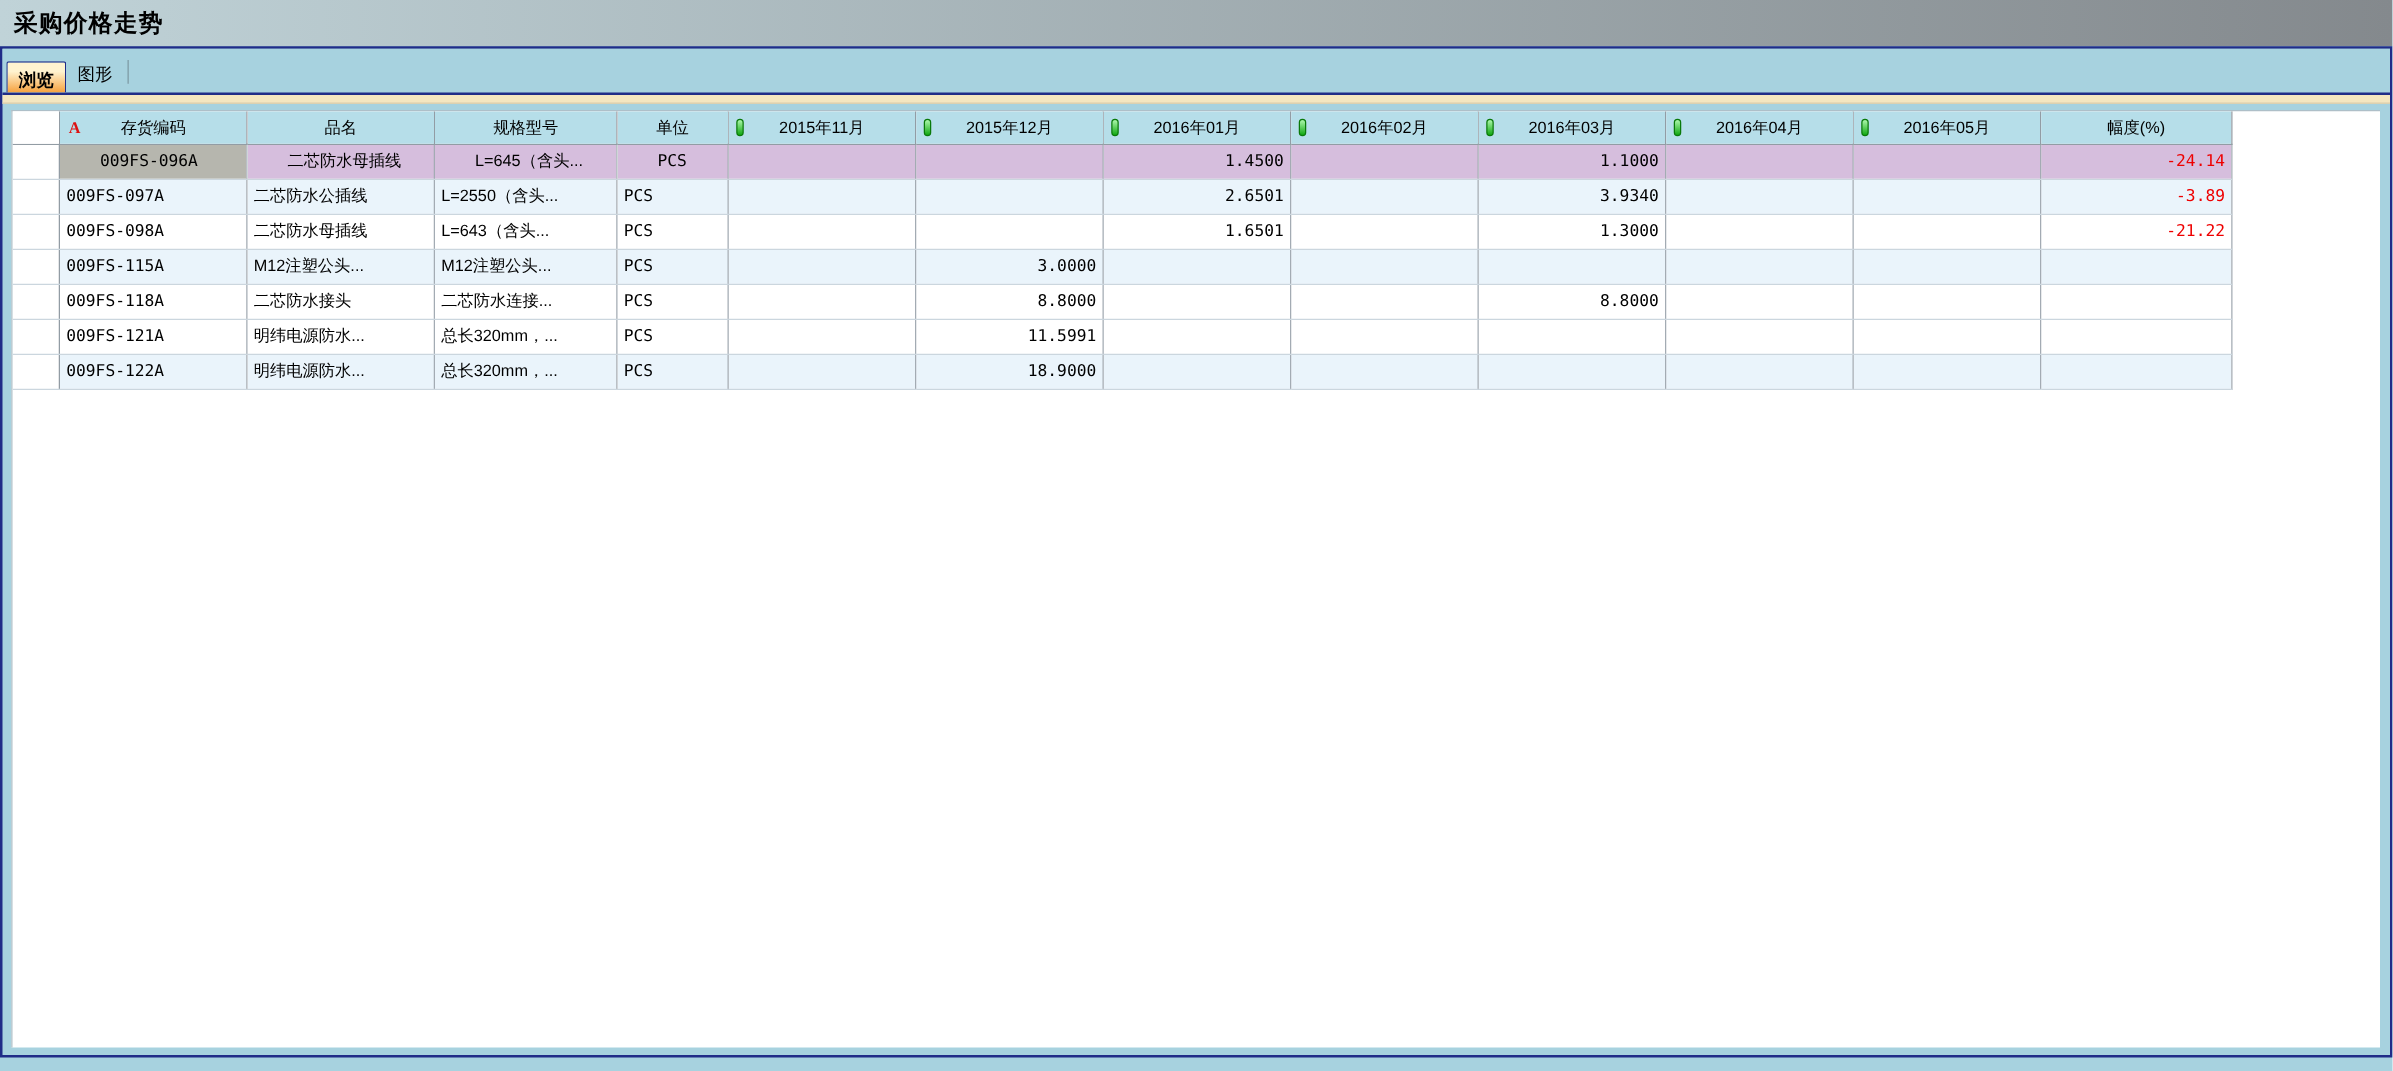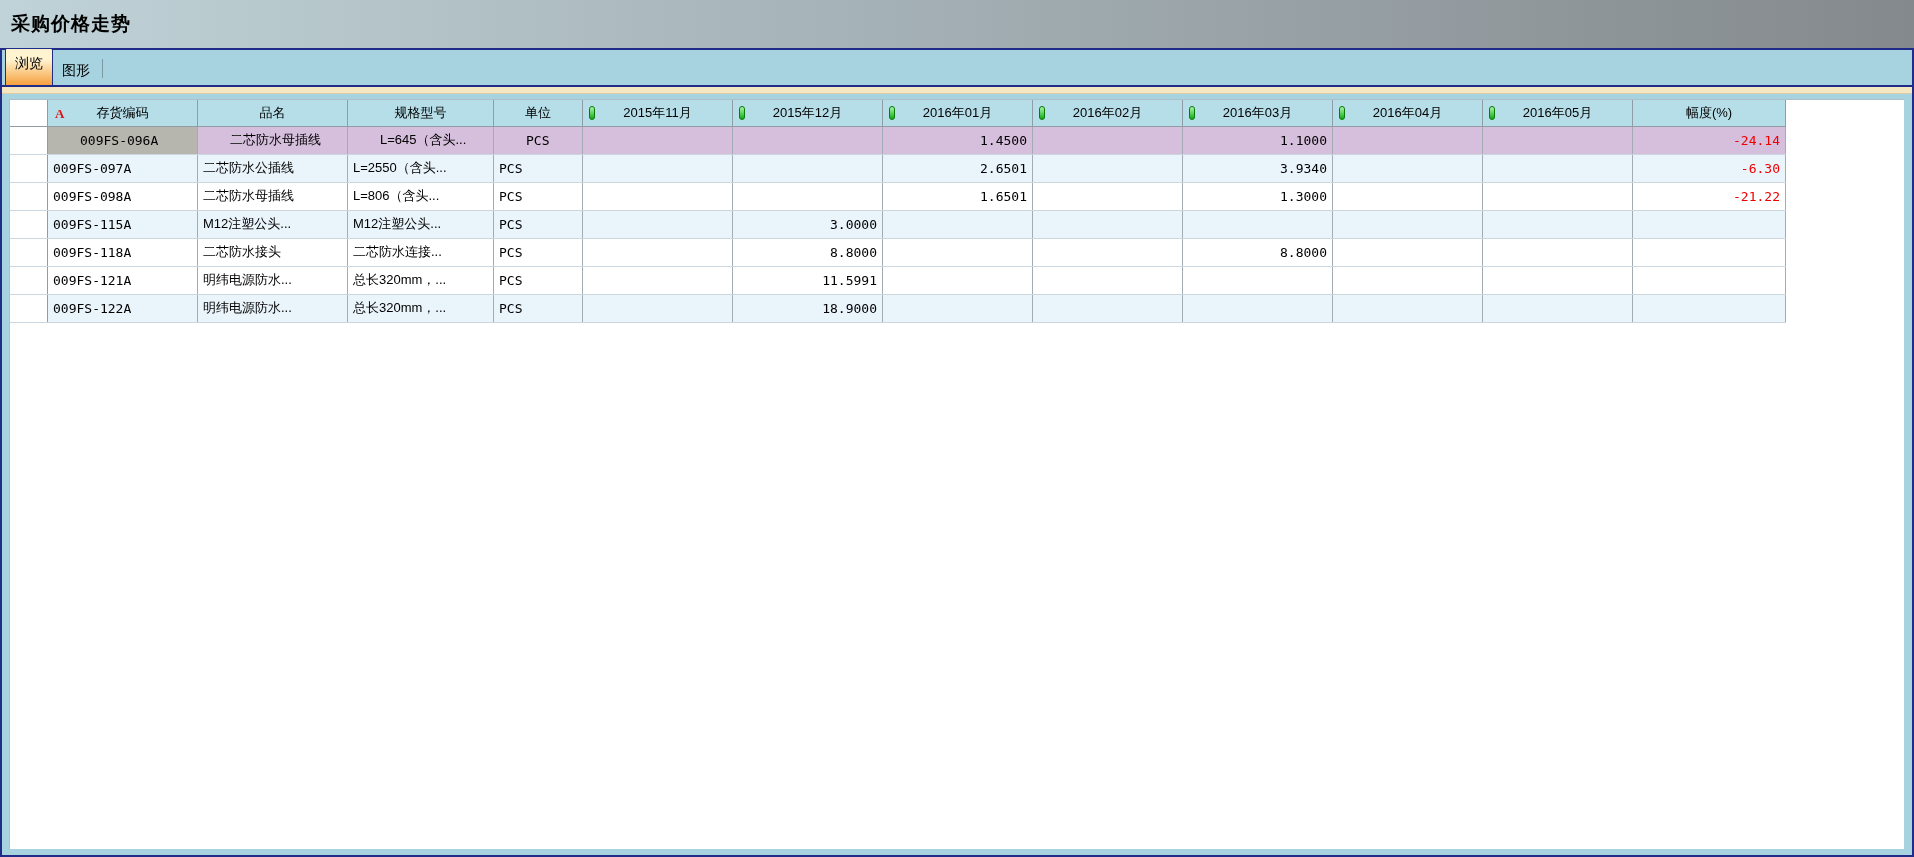--- a/index.html
+++ b/index.html
@@ -3,37 +3,37 @@
 <meta charset="utf-8">
 <style>
   * { box-sizing: border-box; }
   html,body { margin:0; padding:0; }
   body {
     width:1914px; height:857px; overflow:hidden;
     font-family:"Liberation Sans", sans-serif;
     background:var(--tab-page-blue,#a7d2df);
   }
   .titlebar{
-    height:48px;
+    height:37px;
     background:linear-gradient(to right, var(--titlebar-left,#c0d3d8), var(--titlebar-right,#84898d));
     display:flex; align-items:center; padding-left:11px;
   }
   .page-title{ font-size:19px; font-weight:bold; color:#000; letter-spacing:1px; }
   .shell{
     height:809px; border:2px solid var(--accent-navy,#202c88);
     display:flex; flex-direction:column; background:var(--tab-page-blue,#a7d2df);
   }
   .tabbar{
     height:37px; border-bottom:2px solid var(--accent-navy,#202c88);
     display:flex; align-items:flex-end; padding-left:3px;
     background:var(--tab-page-blue,#a7d2df);
   }
   .tab{ font-size:14px; color:#000; cursor:default; white-space:nowrap; }
   .tab.active{
-    font-weight:normal; padding:6px 9px 12px 9px;
+    font-weight:bold; padding:6px 9px 0 9px;
     background:linear-gradient(to bottom, var(--active-tab-top,#fff3d0) 30%, var(--active-tab-bottom,#f6a13e));
     border:1px solid var(--accent-navy,#202c88); border-bottom:none;
     border-radius:2px 2px 0 0;
   }
   .tab.inactive{ padding:5px 9px 5px 9px; }
   .tab-divider{ width:1px; height:19px; background:#7d99a4; margin:0 3px 7px 3px; }
   .cream-strip{ height:7px; background:var(--cream-strip,#f4e6c0); border-bottom:1px solid #d9ccab; }
   .content{ flex:1; padding:5px 8px 6px 7px; }
   .gridwrap{ background:#ffffff; width:100%; height:100%; overflow:hidden; border-left:1px solid #aebfc8; border-top:1px solid #aebfc8; }
   table{ border-collapse:collapse; table-layout:fixed; }
@@ -145,27 +145,27 @@
                 <td class="cell txt" data-name="cell-name">二芯防水公插线</td>
                 <td class="cell txt" data-name="cell-spec">L=2550（含头...</td>
                 <td class="cell txt" data-name="cell-unit">PCS</td>
                 <td class="cell num" data-name="cell-m201511"></td>
                 <td class="cell num" data-name="cell-m201512"></td>
                 <td class="cell num" data-name="cell-m201601">2.6501</td>
                 <td class="cell num" data-name="cell-m201602"></td>
                 <td class="cell num" data-name="cell-m201603">3.9340</td>
                 <td class="cell num" data-name="cell-m201604"></td>
                 <td class="cell num" data-name="cell-m201605"></td>
-                <td class="cell num neg" data-name="cell-rate">-6.30</td>
+                <td class="cell num neg" data-name="cell-rate">-3.89</td>
               </tr>
               <tr class="" data-name="table-row">
                 <td class="cell indcell" data-name="row-indicator"></td>
                 <td class="cell txt" data-name="cell-code">009FS-098A</td>
                 <td class="cell txt" data-name="cell-name">二芯防水母插线</td>
-                <td class="cell txt" data-name="cell-spec">L=806（含头...</td>
+                <td class="cell txt" data-name="cell-spec">L=643（含头...</td>
                 <td class="cell txt" data-name="cell-unit">PCS</td>
                 <td class="cell num" data-name="cell-m201511"></td>
                 <td class="cell num" data-name="cell-m201512"></td>
                 <td class="cell num" data-name="cell-m201601">1.6501</td>
                 <td class="cell num" data-name="cell-m201602"></td>
                 <td class="cell num" data-name="cell-m201603">1.3000</td>
                 <td class="cell num" data-name="cell-m201604"></td>
                 <td class="cell num" data-name="cell-m201605"></td>
                 <td class="cell num neg" data-name="cell-rate">-21.22</td>
               </tr>

